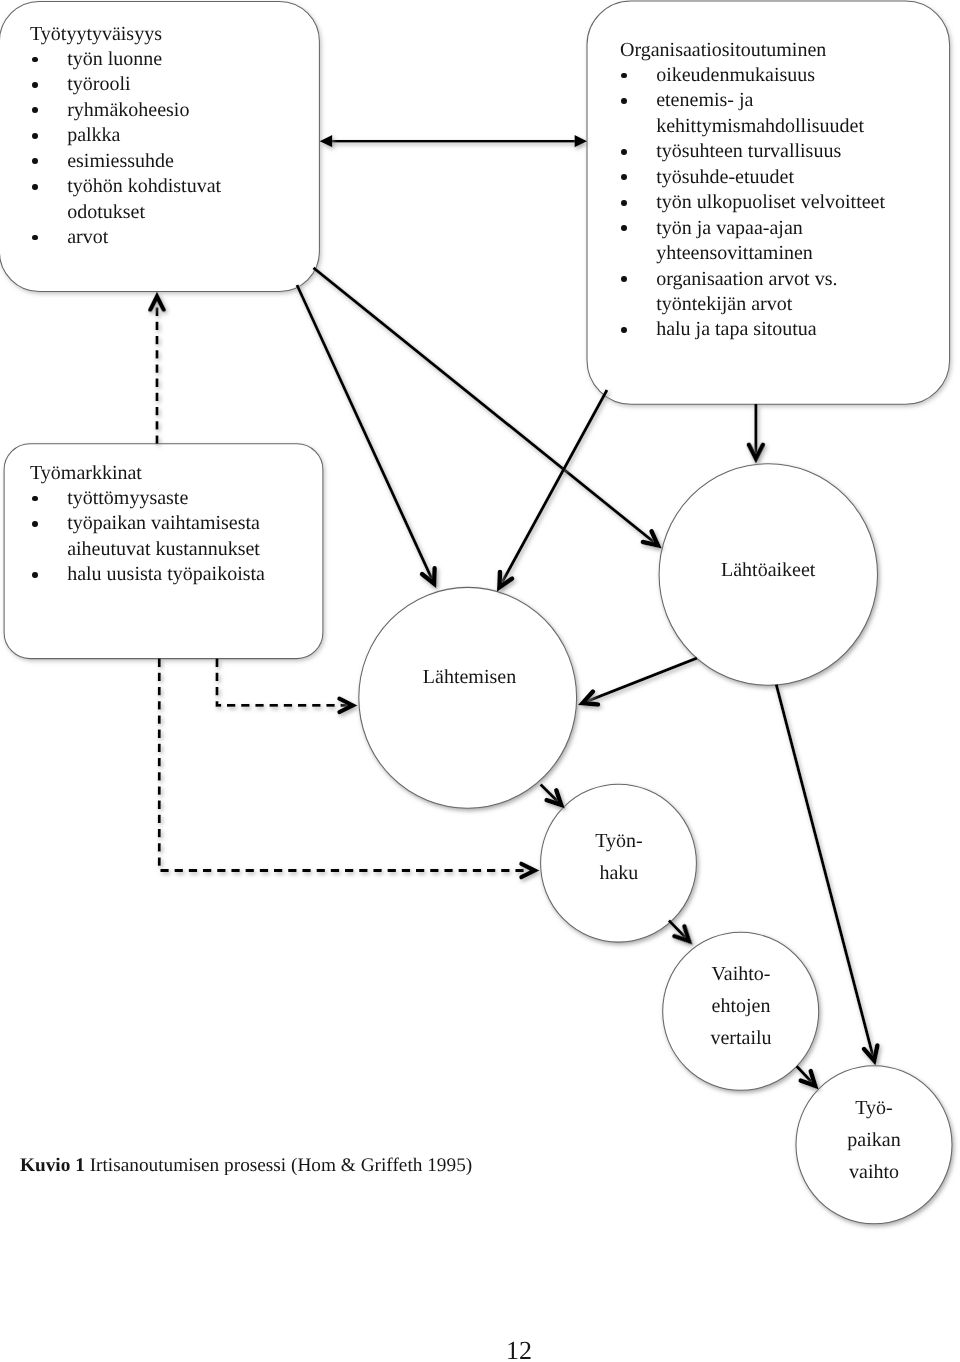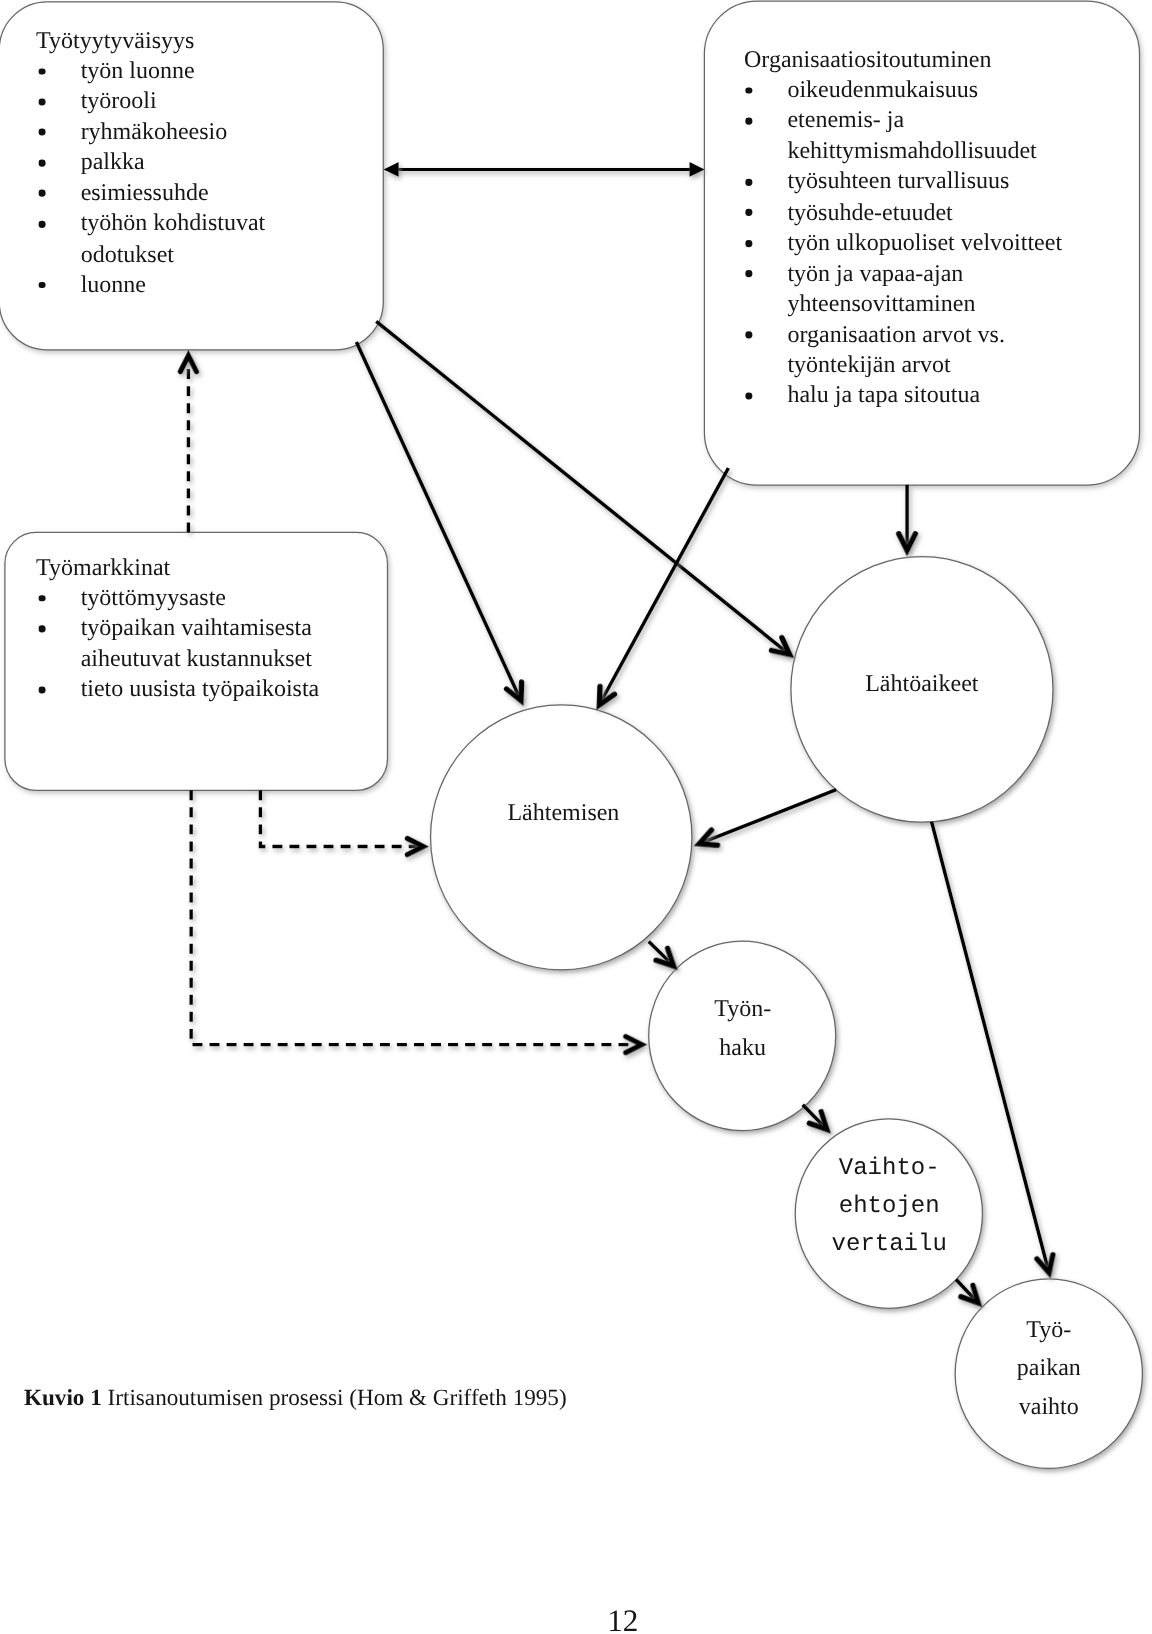--- a/index.html
+++ b/index.html
@@ -131,21 +131,21 @@
     </div>
     <div class="bullet-row">
       <span class="bullet-dot">•</span>
       <span class="bullet-text">työhön kohdistuvat</span>
     </div>
     <div class="bullet-row">
       <span class="bullet-text">odotukset</span>
     </div>
     <div class="bullet-row">
       <span class="bullet-dot">•</span>
-      <span class="bullet-text">luonne</span>
+      <span class="bullet-text">arvot</span>
     </div>
   </div>
 <div class="bullet-list" style="left:619.3px;top:63.3px;">
     <div class="bullet-row">
       <span class="bullet-dot">•</span>
       <span class="bullet-text">oikeudenmukaisuus</span>
     </div>
     <div class="bullet-row">
       <span class="bullet-dot">•</span>
       <span class="bullet-text">etenemis- ja</span>
@@ -191,35 +191,35 @@
     </div>
     <div class="bullet-row">
       <span class="bullet-dot">•</span>
       <span class="bullet-text">työpaikan vaihtamisesta</span>
     </div>
     <div class="bullet-row">
       <span class="bullet-text">aiheutuvat kustannukset</span>
     </div>
     <div class="bullet-row">
       <span class="bullet-dot">•</span>
-      <span class="bullet-text">tieto uusista työpaikoista</span>
+      <span class="bullet-text">halu uusista työpaikoista</span>
     </div>
   </div>
 
 <div class="node-label" style="left:659.1px;top:553.6px;width:218.4px;">
     <span>Lähtöaikeet</span>
   </div>
 <div class="node-label" style="left:358.8px;top:660.9px;width:221px;">
     <span>Lähtemisen</span>
   </div>
 <div class="node-label" style="left:540.6px;top:825.2px;width:155.8px;">
     <span>Työn-</span>
     <span>haku</span>
   </div>
-<div class="node-label" style="left:662.7px;top:957.7px;width:156px;font-family:Liberation Mono, monospace;">
+<div class="node-label" style="left:662.7px;top:957.7px;width:156px;">
     <span>Vaihto-</span>
     <span>ehtojen</span>
     <span>vertailu</span>
   </div>
 <div class="node-label" style="left:796px;top:1092px;width:156px;">
     <span>Työ-</span>
     <span>paikan</span>
     <span>vaihto</span>
   </div>
 

